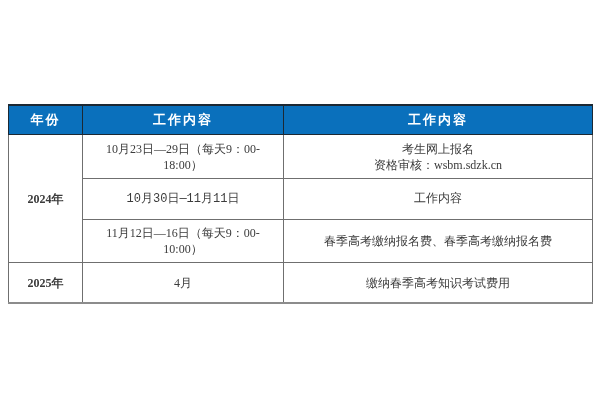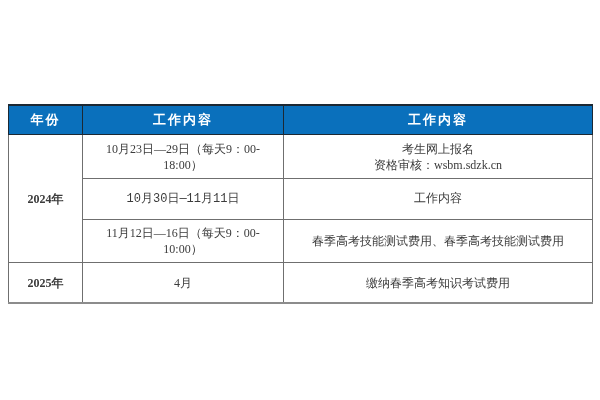--- a/index.html
+++ b/index.html
@@ -85,21 +85,21 @@
       </tr>
       <tr class="r2">
         <td>10月30日—11月11日</td>
         <td>
           <div class="content-line">工作内容</div>
         </td>
       </tr>
       <tr class="r3">
         <td>11月12日—16日（每天9：00-10:00）</td>
         <td>
-          <div class="content-line">春季高考技能测试费用、春季高考技能测试费用</div>
+          <div class="content-line">春季高考缴纳报名费、春季高考缴纳报名费</div>
         </td>
       </tr>
       <tr class="r4">
         <td class="year-cell">2025年</td>
         <td>4月</td>
         <td>
           <div class="content-line">缴纳春季高考知识考试费用</div>
         </td>
       </tr>
     </tbody>

